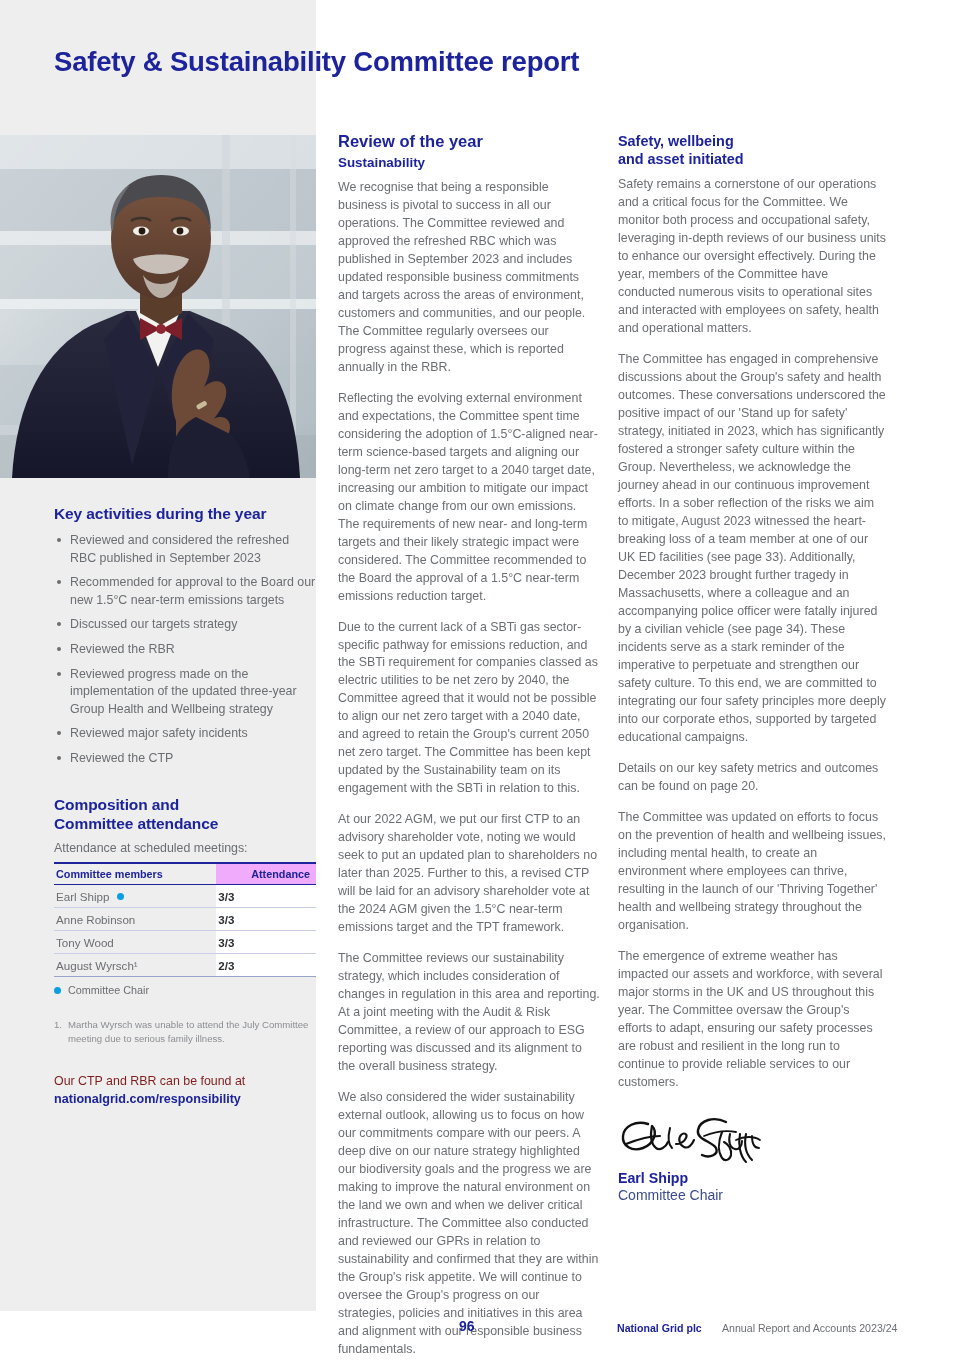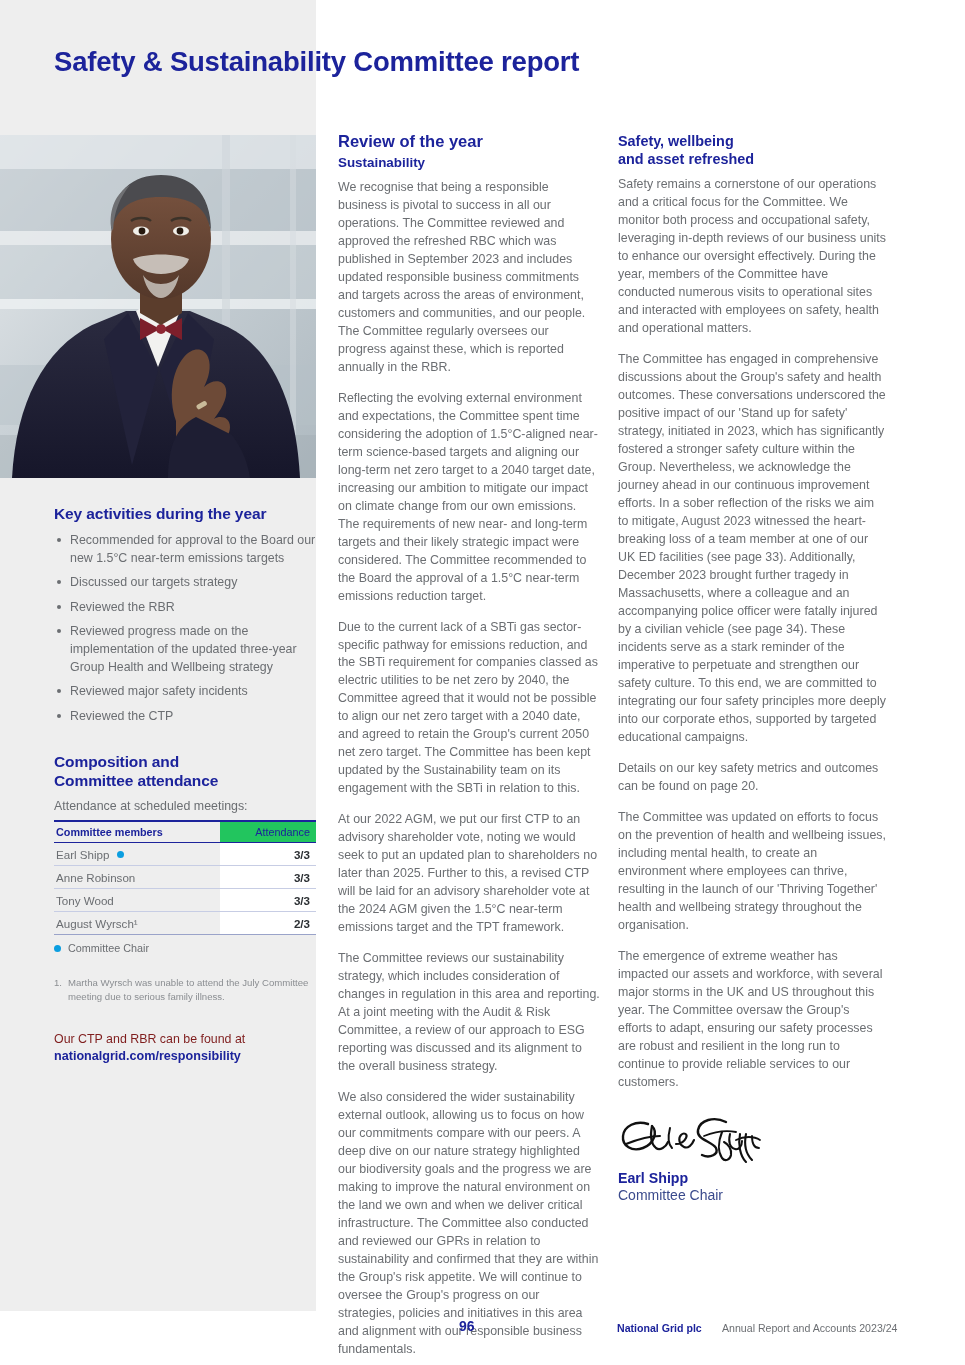--- a/index.html
+++ b/index.html
@@ -60,28 +60,28 @@
   
   table.attendance{
     border-collapse:collapse;width:262px;font-size:11.4px;
   }
   table.attendance thead th{
     color:#1c239b;font-weight:bold;text-align:left;
     padding:4px 0 4px 2px;font-size:10.8px;
     border-top:2px solid #1c239b;border-bottom:1px solid #1c239b;
   }
   table.attendance thead th.att{
-    text-align:right;font-weight:normal;padding-right:6px;background:#22c55e;
+    text-align:right;font-weight:bold;padding-right:6px;background:#f0abfc;
   }
   table.attendance tbody td{
     padding:4.5px 0 4.5px 2px;color:#6b6e72;font-size:11.6px;
     border-bottom:1px solid #c7cde4;vertical-align:middle;
   }
   table.attendance tbody td.att{
-    text-align:right;color:#2b2f33;font-weight:bold;
+    color:#2b2f33;font-weight:bold;
     background:#ffffff;padding-right:6px;font-size:11.6px;
   }
   table.attendance tbody tr:last-child td{border-bottom:1px solid #9aa3c9;}
   .chair-dot{
     display:inline-block;width:7px;height:7px;border-radius:50%;
     background:#0b9ee0;margin-left:7px;vertical-align:1px;
   }
   .chair-key{
     margin-top:7px;font-size:10.8px;color:#6b6e72;
     display:flex;align-items:center;gap:7px;
@@ -215,20 +215,21 @@
       <rect x="196" y="268" width="11" height="5" rx="2" fill="#c9bb9a" transform="rotate(-30 201 270)"></rect>
 
       <path d="M168 343 C168 312 176 292 196 282 L232 300 C244 316 248 330 250 343 Z" fill="#1e1e33"></path>
     </svg>
   </div>
 
   <div class="left-col">
 
     <h2 class="blue">Key activities during the year</h2>
     <ul class="activities">
+      <li>Reviewed and considered the refreshed RBC published in September 2023</li>
       <li>Recommended for approval to the Board our new 1.5°C near-term emissions targets</li>
       <li>Discussed our targets strategy</li>
       <li>Reviewed the RBR</li>
       <li>Reviewed progress made on the implementation of the updated three-year Group Health and Wellbeing strategy</li>
       <li>Reviewed major safety incidents</li>
       <li>Reviewed the CTP</li>
     </ul>
 
     <div class="comp-block">
       <h2 class="blue">
@@ -288,21 +289,21 @@
     <p class="body-p">Reflecting the evolving external environment and expectations, the Committee spent time considering the adoption of 1.5°C-aligned near-term science-based targets and aligning our long-term net zero target to a 2040 target date, increasing our ambition to mitigate our impact on climate change from our own emissions. The requirements of new near- and long-term targets and their likely strategic impact were considered. The Committee recommended to the Board the approval of a 1.5°C near-term emissions reduction target.</p>
     <p class="body-p">Due to the current lack of a SBTi gas sector-specific pathway for emissions reduction, and the SBTi requirement for companies classed as electric utilities to be net zero by 2040, the Committee agreed that it would not be possible to align our net zero target with a 2040 date, and agreed to retain the Group's current 2050 net zero target. The Committee has been kept updated by the Sustainability team on its engagement with the SBTi in relation to this.</p>
     <p class="body-p">At our 2022 AGM, we put our first CTP to an advisory shareholder vote, noting we would seek to put an updated plan to shareholders no later than 2025. Further to this, a revised CTP will be laid for an advisory shareholder vote at the 2024 AGM given the 1.5°C near-term emissions target and the TPT framework.</p>
     <p class="body-p">The Committee reviews our sustainability strategy, which includes consideration of changes in regulation in this area and reporting. At a joint meeting with the Audit &amp; Risk Committee, a review of our approach to ESG reporting was discussed and its alignment to the overall business strategy.</p>
     <p class="body-p">We also considered the wider sustainability external outlook, allowing us to focus on how our commitments compare with our peers. A deep dive on our nature strategy highlighted our biodiversity goals and the progress we are making to improve the natural environment on the land we own and when we deliver critical infrastructure. The Committee also conducted and reviewed our GPRs in relation to sustainability and confirmed that they are within the Group's risk appetite. We will continue to oversee the Group's progress on our strategies, policies and initiatives in this area and alignment with our responsible business fundamentals.</p>
   </div>
 
   <div class="right-col">
     <h2 class="safety">
       <span>Safety, wellbeing</span><br>
-      <span>and asset refreshed</span>
+      <span>and asset initiated</span>
     </h2>
     <p class="body-p">Safety remains a cornerstone of our operations and a critical focus for the Committee. We monitor both process and occupational safety, leveraging in-depth reviews of our business units to enhance our oversight effectively. During the year, members of the Committee have conducted numerous visits to operational sites and interacted with employees on safety, health and operational matters.</p>
     <p class="body-p">The Committee has engaged in comprehensive discussions about the Group's safety and health outcomes. These conversations underscored the positive impact of our 'Stand up for safety' strategy, initiated in 2023, which has significantly fostered a stronger safety culture within the Group. Nevertheless, we acknowledge the journey ahead in our continuous improvement efforts. In a sober reflection of the risks we aim to mitigate, August 2023 witnessed the heart-breaking loss of a team member at one of our UK ED facilities (see page 33). Additionally, December 2023 brought further tragedy in Massachusetts, where a colleague and an accompanying police officer were fatally injured by a civilian vehicle (see page 34). These incidents serve as a stark reminder of the imperative to perpetuate and strengthen our safety culture. To this end, we are committed to integrating our four safety principles more deeply into our corporate ethos, supported by targeted educational campaigns.</p>
     <p class="body-p">Details on our key safety metrics and outcomes can be found on page 20.</p>
     <p class="body-p">The Committee was updated on efforts to focus on the prevention of health and wellbeing issues, including mental health, to create an environment where employees can thrive, resulting in the launch of our 'Thriving Together' health and wellbeing strategy throughout the organisation.</p>
     <p class="body-p">The emergence of extreme weather has impacted our assets and workforce, with several major storms in the UK and US throughout this year. The Committee oversaw the Group's efforts to adapt, ensuring our safety processes are robust and resilient in the long run to continue to provide reliable services to our customers.</p>
 
     <div class="sig-wrap">
       <div class="sig">
         <svg width="150" height="52" viewBox="0 0 150 52">

